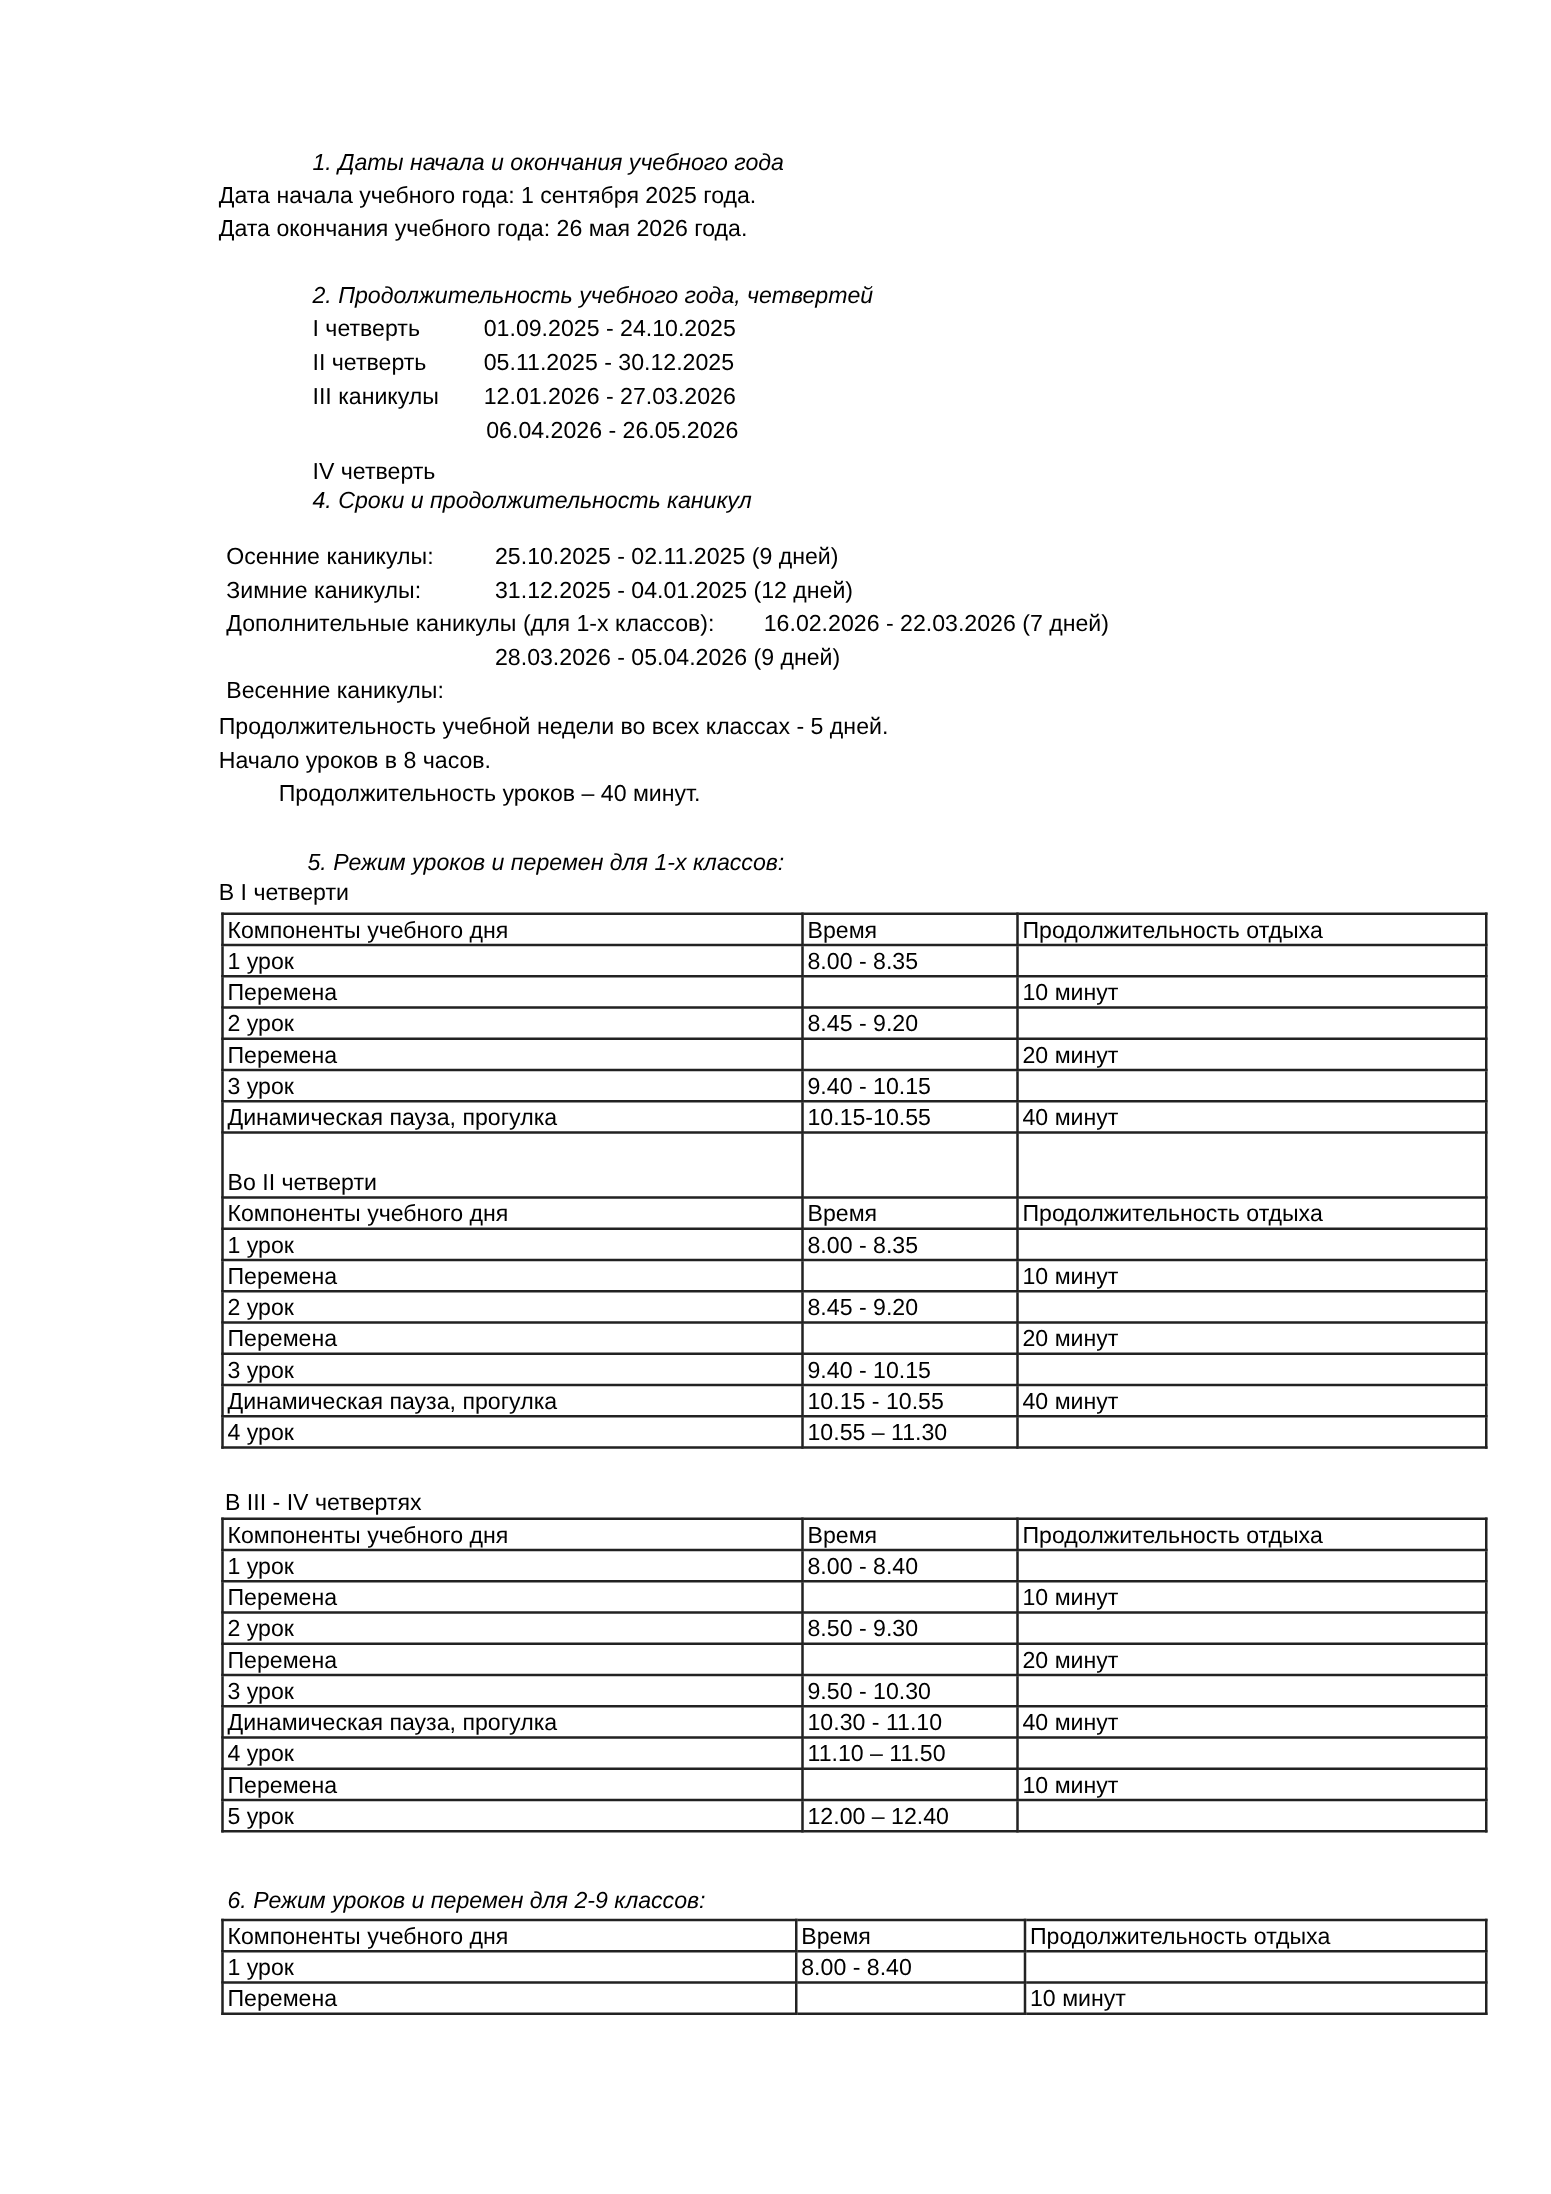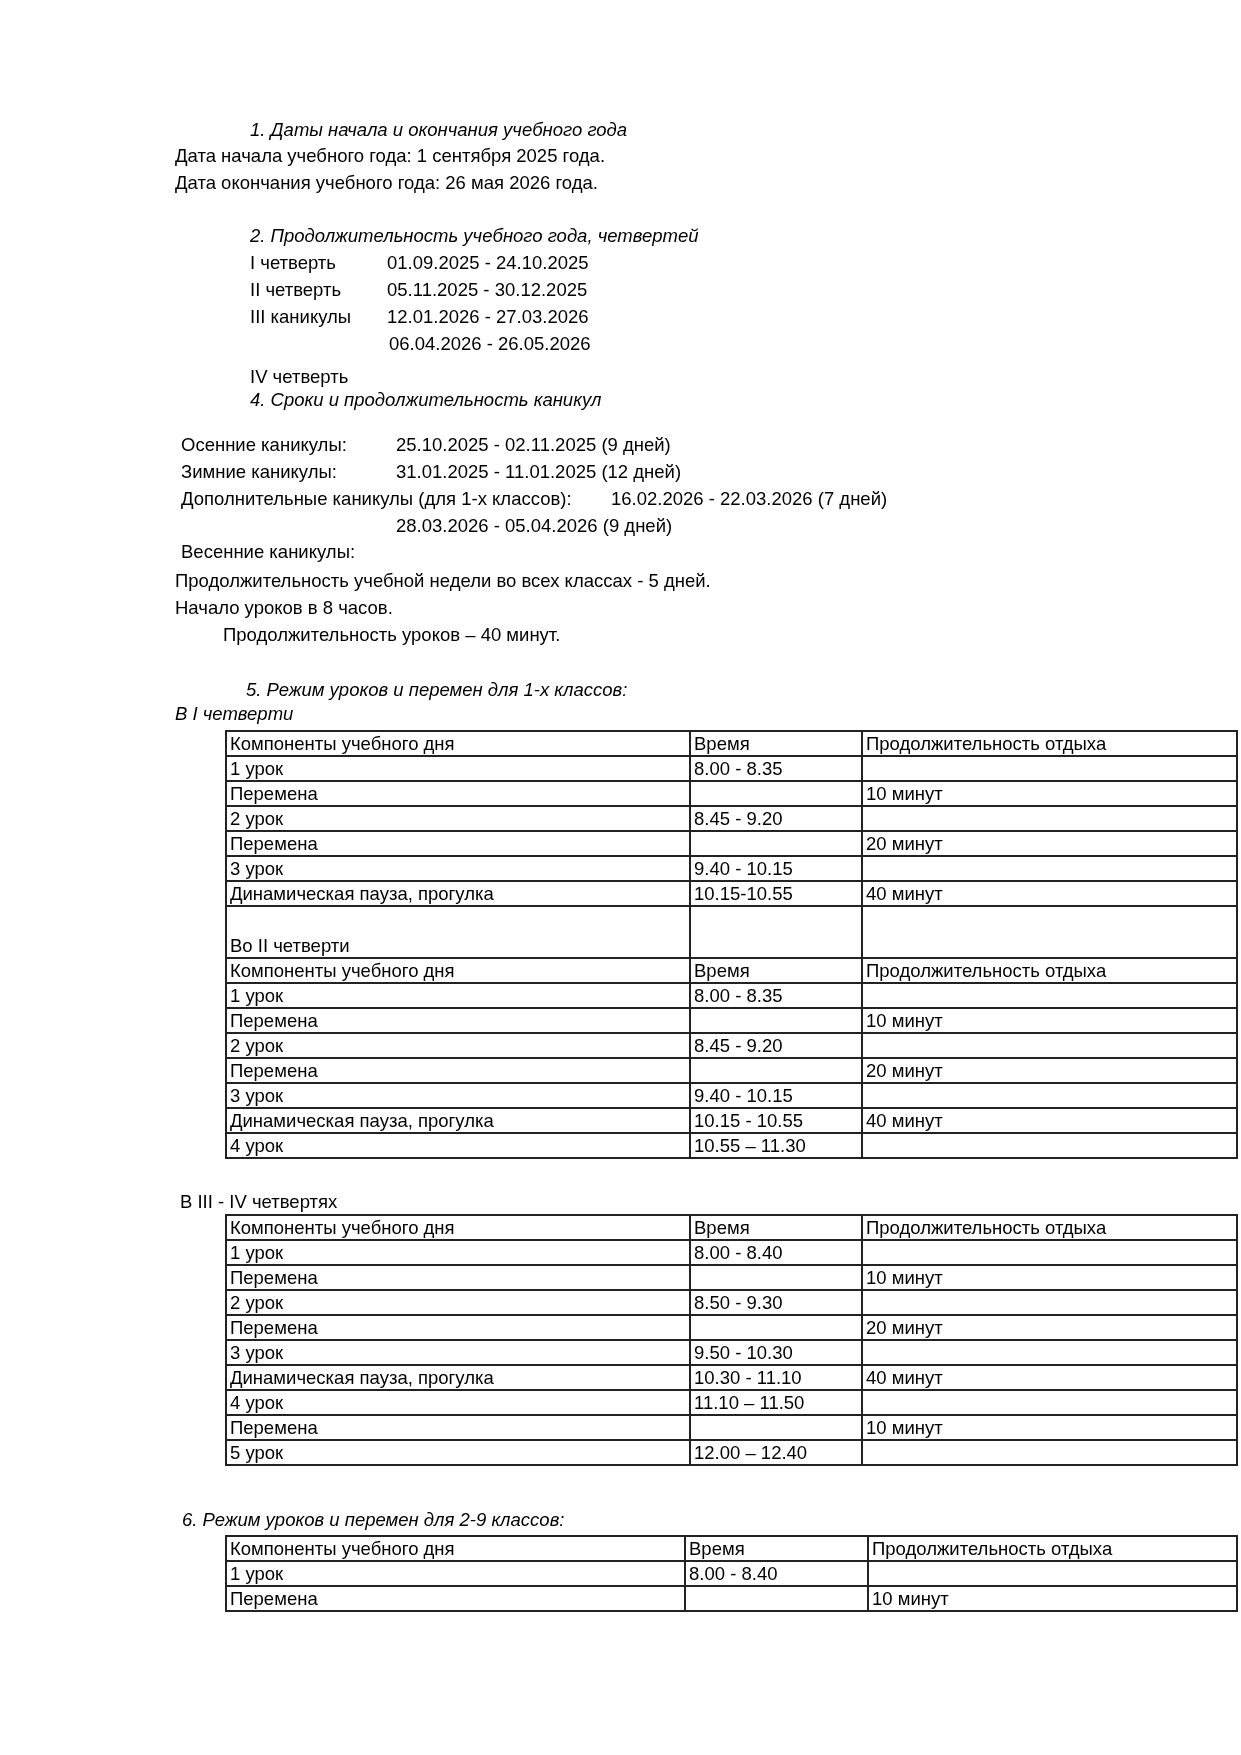--- a/index.html
+++ b/index.html
@@ -1,20 +1,20 @@
 <!DOCTYPE html>
 <html><head>
 <meta charset="utf-8">
 <style>
   html, body { margin: 0; padding: 0; background: #ffffff; }
   body { width: 1241px; height: 1755px; position: relative; overflow: hidden;
          font-family: "Liberation Sans", sans-serif; color: #000; font-size: 18.5px; }
   .abs { position: absolute; white-space: nowrap; line-height: 22px; }
   .it { font-style: italic; }
-  table.sched { position: absolute; border-collapse: collapse; table-layout: fixed; margin-left: 48px; }
+  table.sched { position: absolute; border-collapse: collapse; table-layout: fixed; }
   table.sched td { border: 2px solid #222; padding: 0 0 0 3px; height: 23px; line-height: 23px;
                    font-size: 18.5px; white-space: nowrap; overflow: hidden; vertical-align: bottom; }
   table.sched tr.tall td { height: 50px; }
 </style>
 </head>
 <body>
 
 <div class="abs it" style="left:250px; top:119px;">1. Даты начала и окончания учебного года</div>
 <div class="abs" style="left:175px; top:145px;">Дата начала учебного года: 1 сентября 2025 года.</div>
 <div class="abs" style="left:175px; top:172px;">Дата окончания учебного года:  26 мая 2026 года.</div>
@@ -29,33 +29,33 @@
   <div class="abs" style="left:387px; top:306px;">12.01.2026 - 27.03.2026</div>
   <div class="abs" style="left:250px; top:333px;margin-top:33px;">IV четверть</div>
   <div class="abs" style="left:389px; top:333px;">06.04.2026 - 26.05.2026</div>
 </div>
 
 <div class="abs it" style="left:250px; top:389px;">4. Сроки и продолжительность каникул</div>
 <div>
   <div class="abs" style="left:181px; top:434px;">Осенние каникулы:</div>
   <div class="abs" style="left:396px; top:434px;">25.10.2025 - 02.11.2025 (9 дней)</div>
   <div class="abs" style="left:181px; top:461px;">Зимние каникулы:</div>
-  <div class="abs" style="left:396px; top:461px;">31.01.2025 - 11.01.2025 (12 дней)</div>
+  <div class="abs" style="left:396px; top:461px;">31.12.2025 - 04.01.2025 (12 дней)</div>
   <div class="abs" style="left:181px; top:488px;">Дополнительные каникулы (для 1-х классов):</div>
   <div class="abs" style="left:611px; top:488px;">16.02.2026 - 22.03.2026 (7 дней)</div>
   <div class="abs" style="left:181px; top:541px;">Весенние каникулы:</div>
   <div class="abs" style="left:396px; top:515px;">28.03.2026 - 05.04.2026 (9 дней)</div>
 </div>
 
 <div class="abs" style="left:175px; top:570px;">Продолжительность учебной недели во всех классах - 5 дней.</div>
 <div class="abs" style="left:175px; top:597px;">Начало уроков в 8 часов.</div>
 <div class="abs" style="left:175px; top:624px;margin-left:48px;">Продолжительность уроков – 40 минут.</div>
 
 <div class="abs it" style="left:246px; top:679px;">5. Режим уроков и перемен для 1-х классов:</div>
-<div class="abs" style="left:175px; top:703px;font-style:italic;">В I четверти</div>
+<div class="abs" style="left:175px; top:703px;">В I четверти</div>
 
 <table class="sched" style="left:177px; top:730px; width:1011px;">
   <colgroup>
       <col style="width:464px">
       <col style="width:172px">
       <col style="width:375px">
     </colgroup>
   <tbody id="tbl-q1q2">
       <tr>
         <td>Компоненты учебного дня</td>

